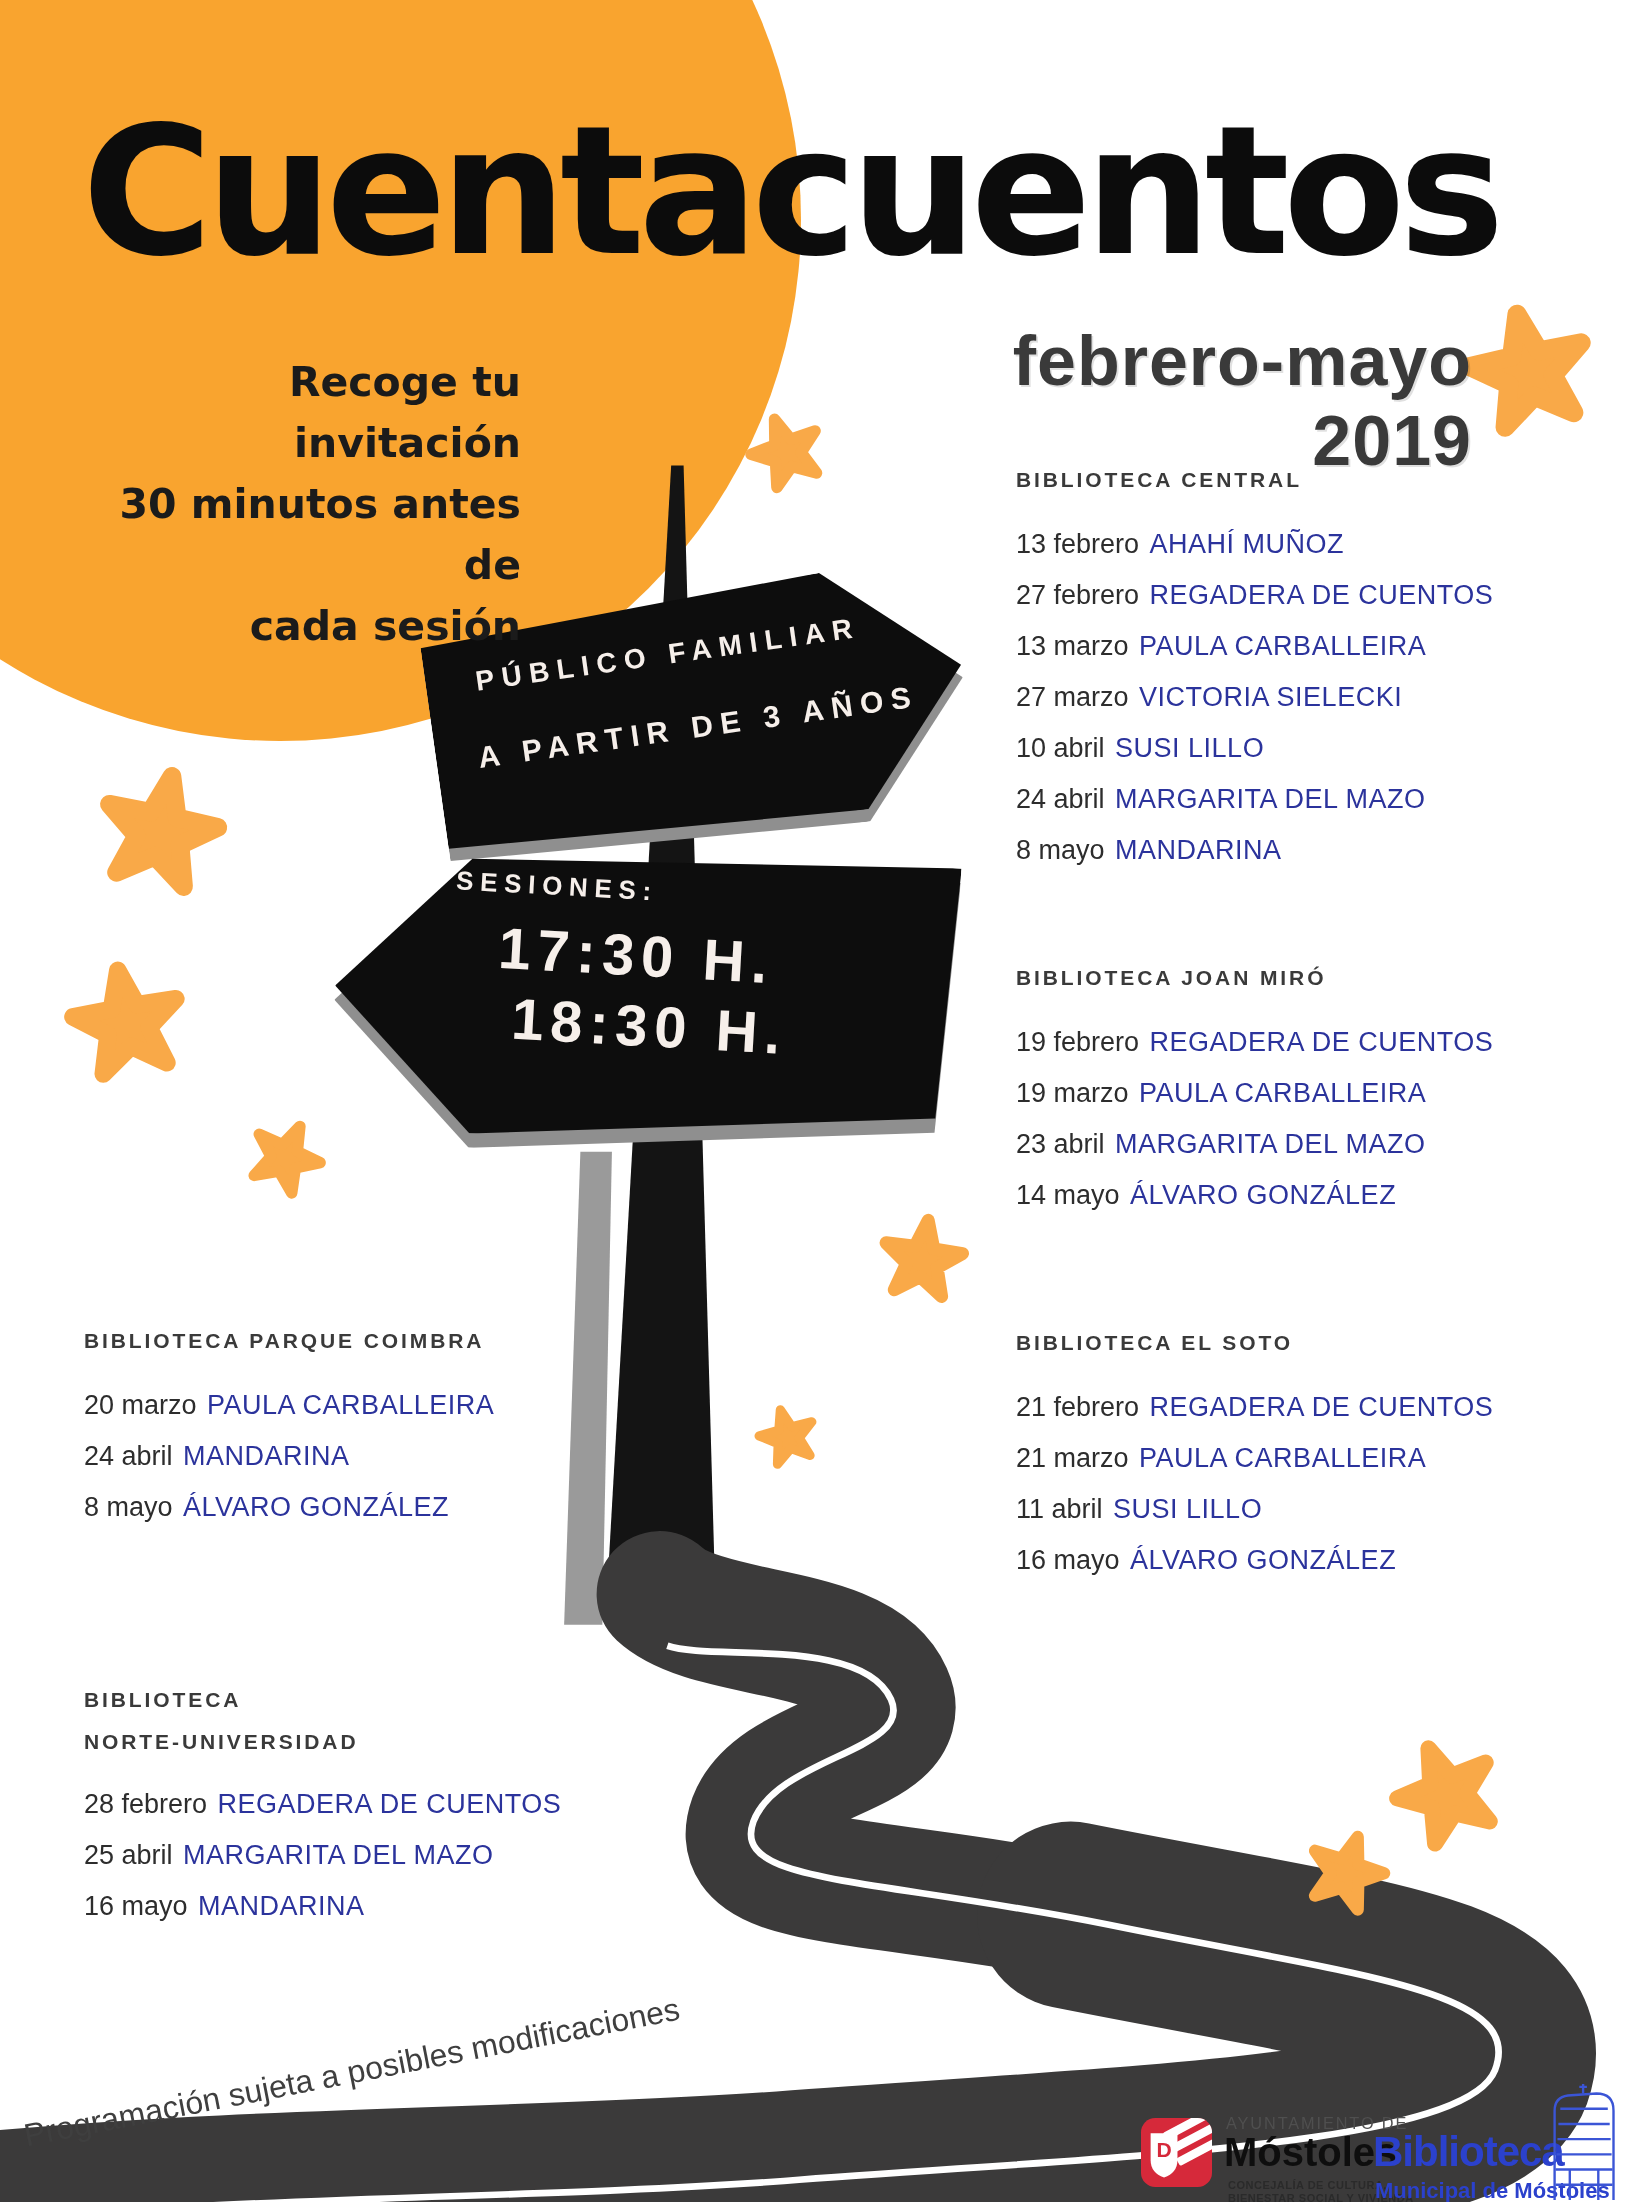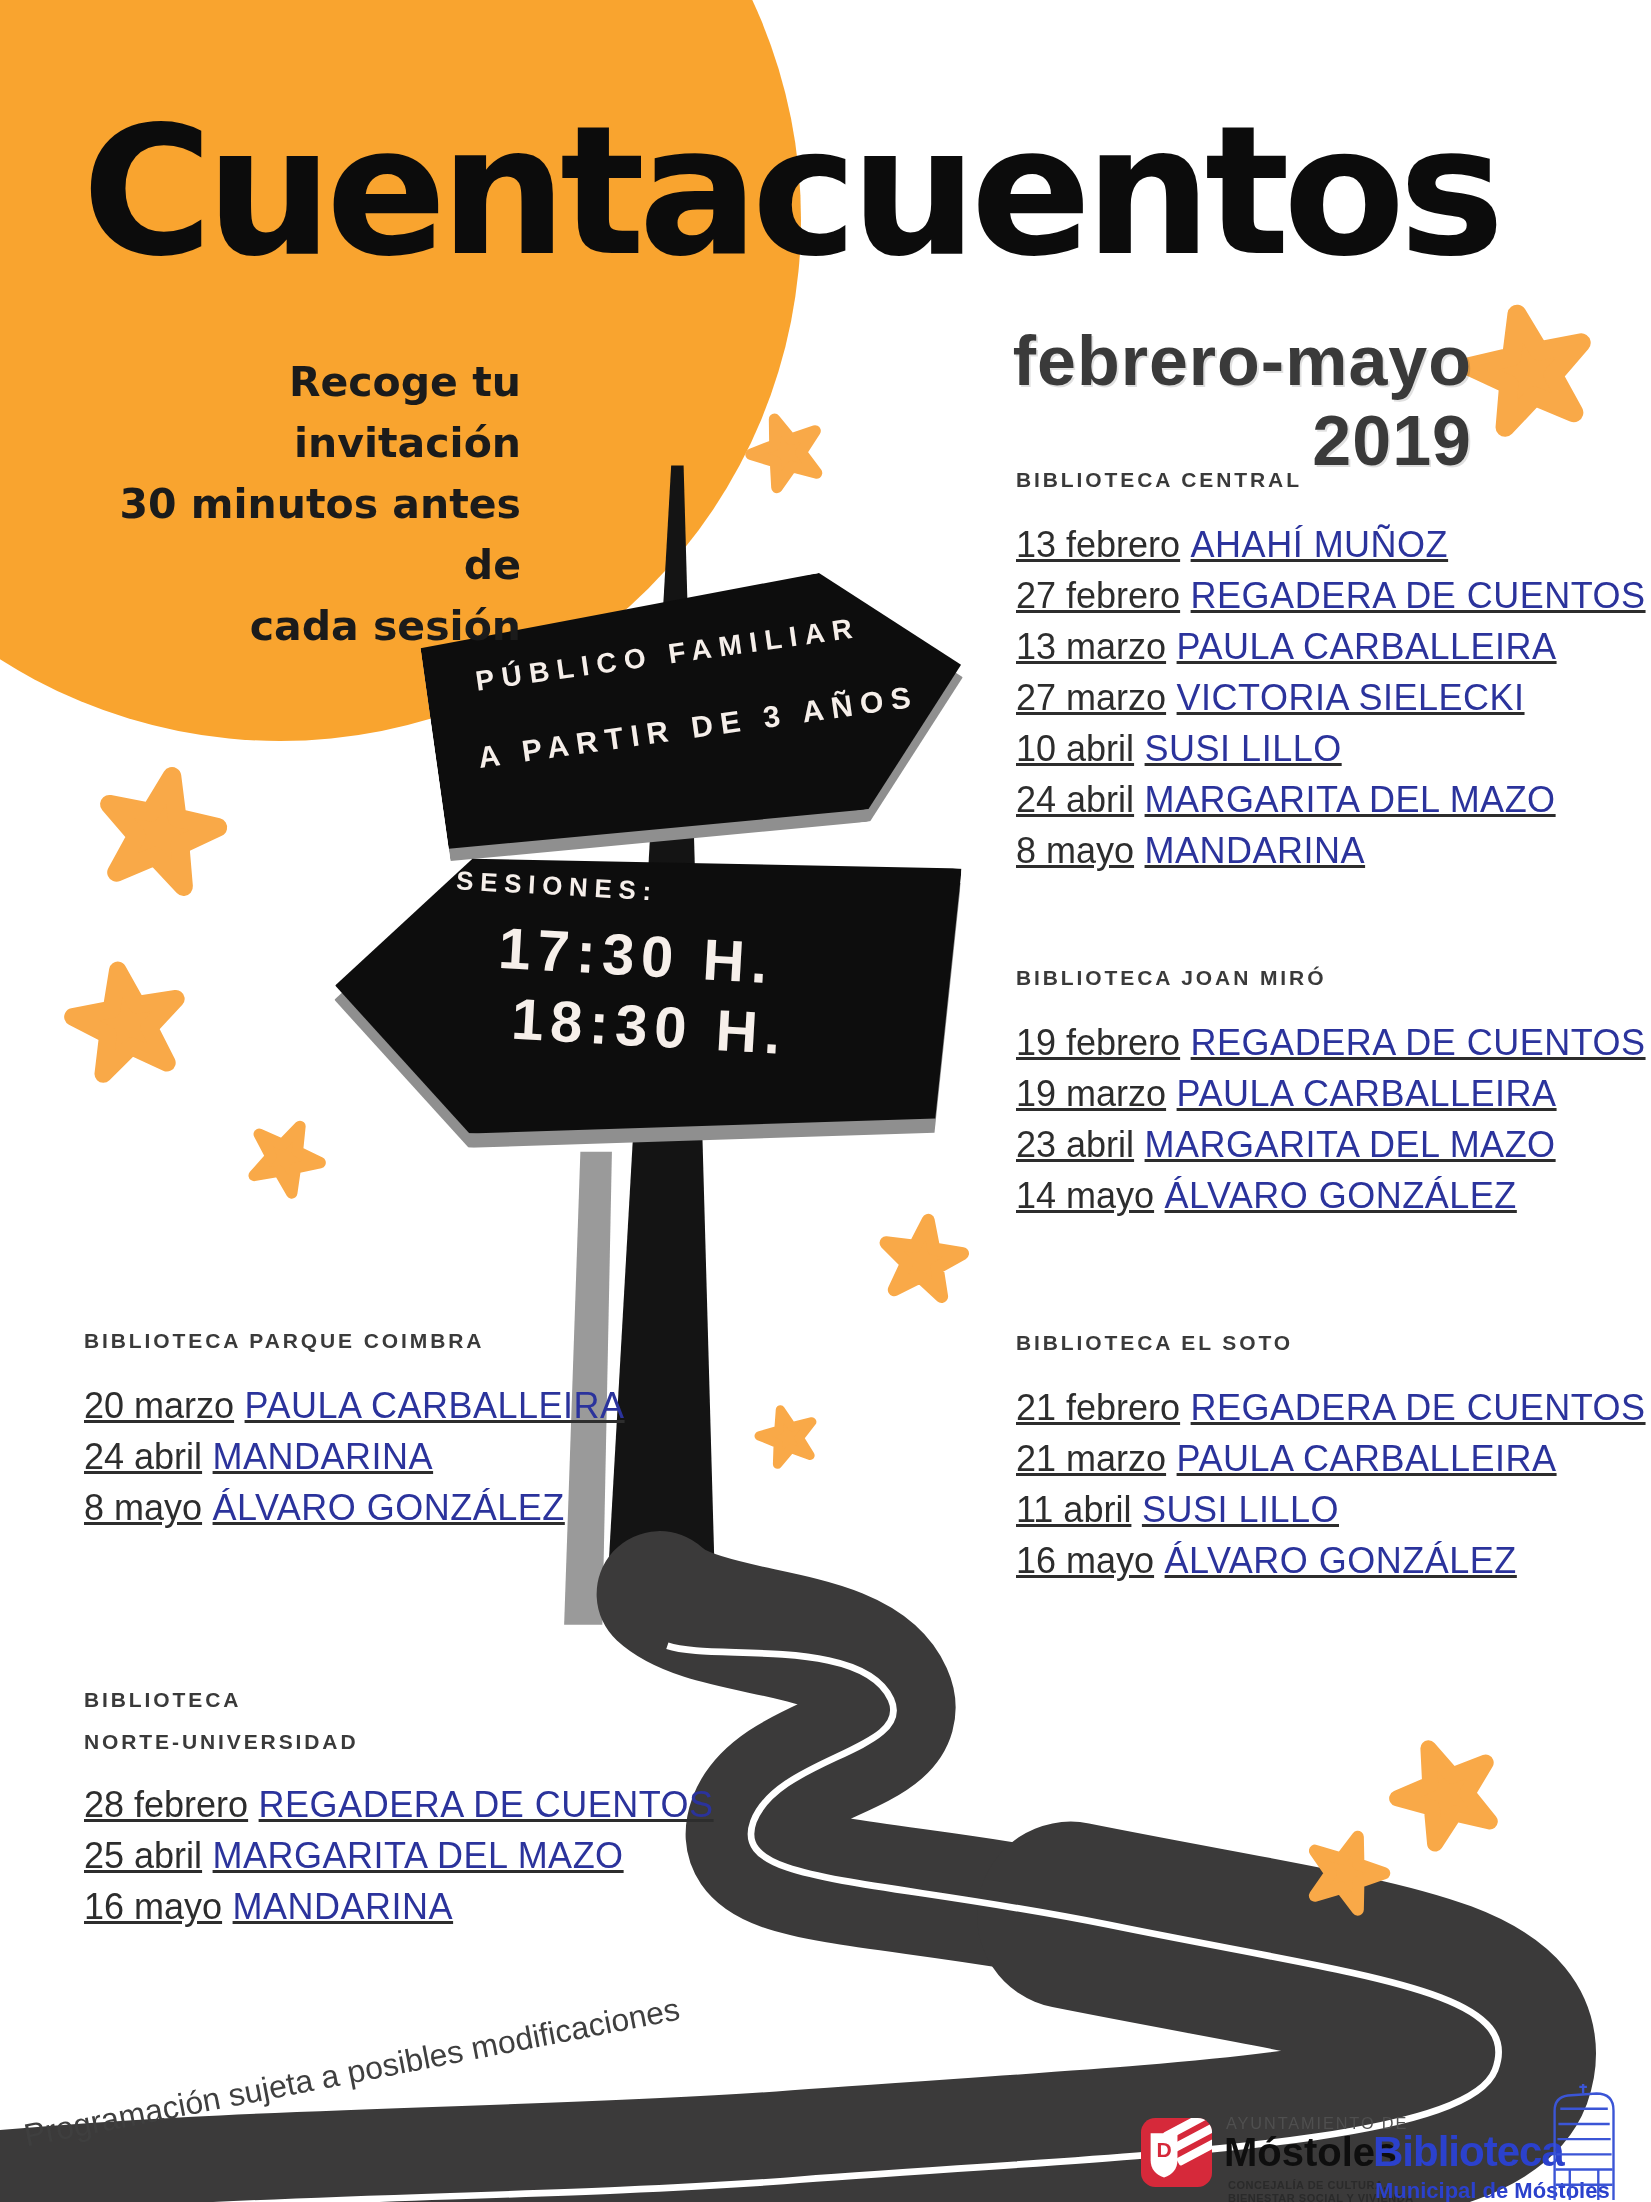--- a/index.html
+++ b/index.html
@@ -39,21 +39,21 @@
   .s2-time1{left:161px;top:71px;font-size:58px;letter-spacing:6.7px;}
   .s2-time2{left:178px;top:141px;font-size:58px;letter-spacing:6.7px;}
 
   
   .section{position:absolute;}
   .section-title{font-size:21px;font-weight:bold;letter-spacing:2.9px;color:#3a3a3a;
                  line-height:27px;white-space:nowrap;}
   .section-title + .section-title{margin-top:15.3px;}
   .events{margin-top:26px;}
   #sec-4 .events{margin-top:24px;}
-  .event-row{height:51px;line-height:51px;font-size:36px;color:#2d2d2d;white-space:nowrap;text-decoration:underline;}
+  .event-row{height:51px;line-height:51px;font-size:27px;color:#2d2d2d;white-space:nowrap;}
   .ev-date{margin-right:10.5px;}
   .ev-name{color:#2B339C;letter-spacing:0.5px;}
   #sec-0{left:1016px;top:466px;}
   #sec-1{left:1016px;top:964px;}
   #sec-2{left:84px;top:1327px;}
   #sec-3{left:1016px;top:1329px;}
   #sec-4{left:84px;top:1686px;}
 
   
   .footer-note{position:absolute;left:21px;top:2118px;font-size:32px;color:#3f3f3f;

